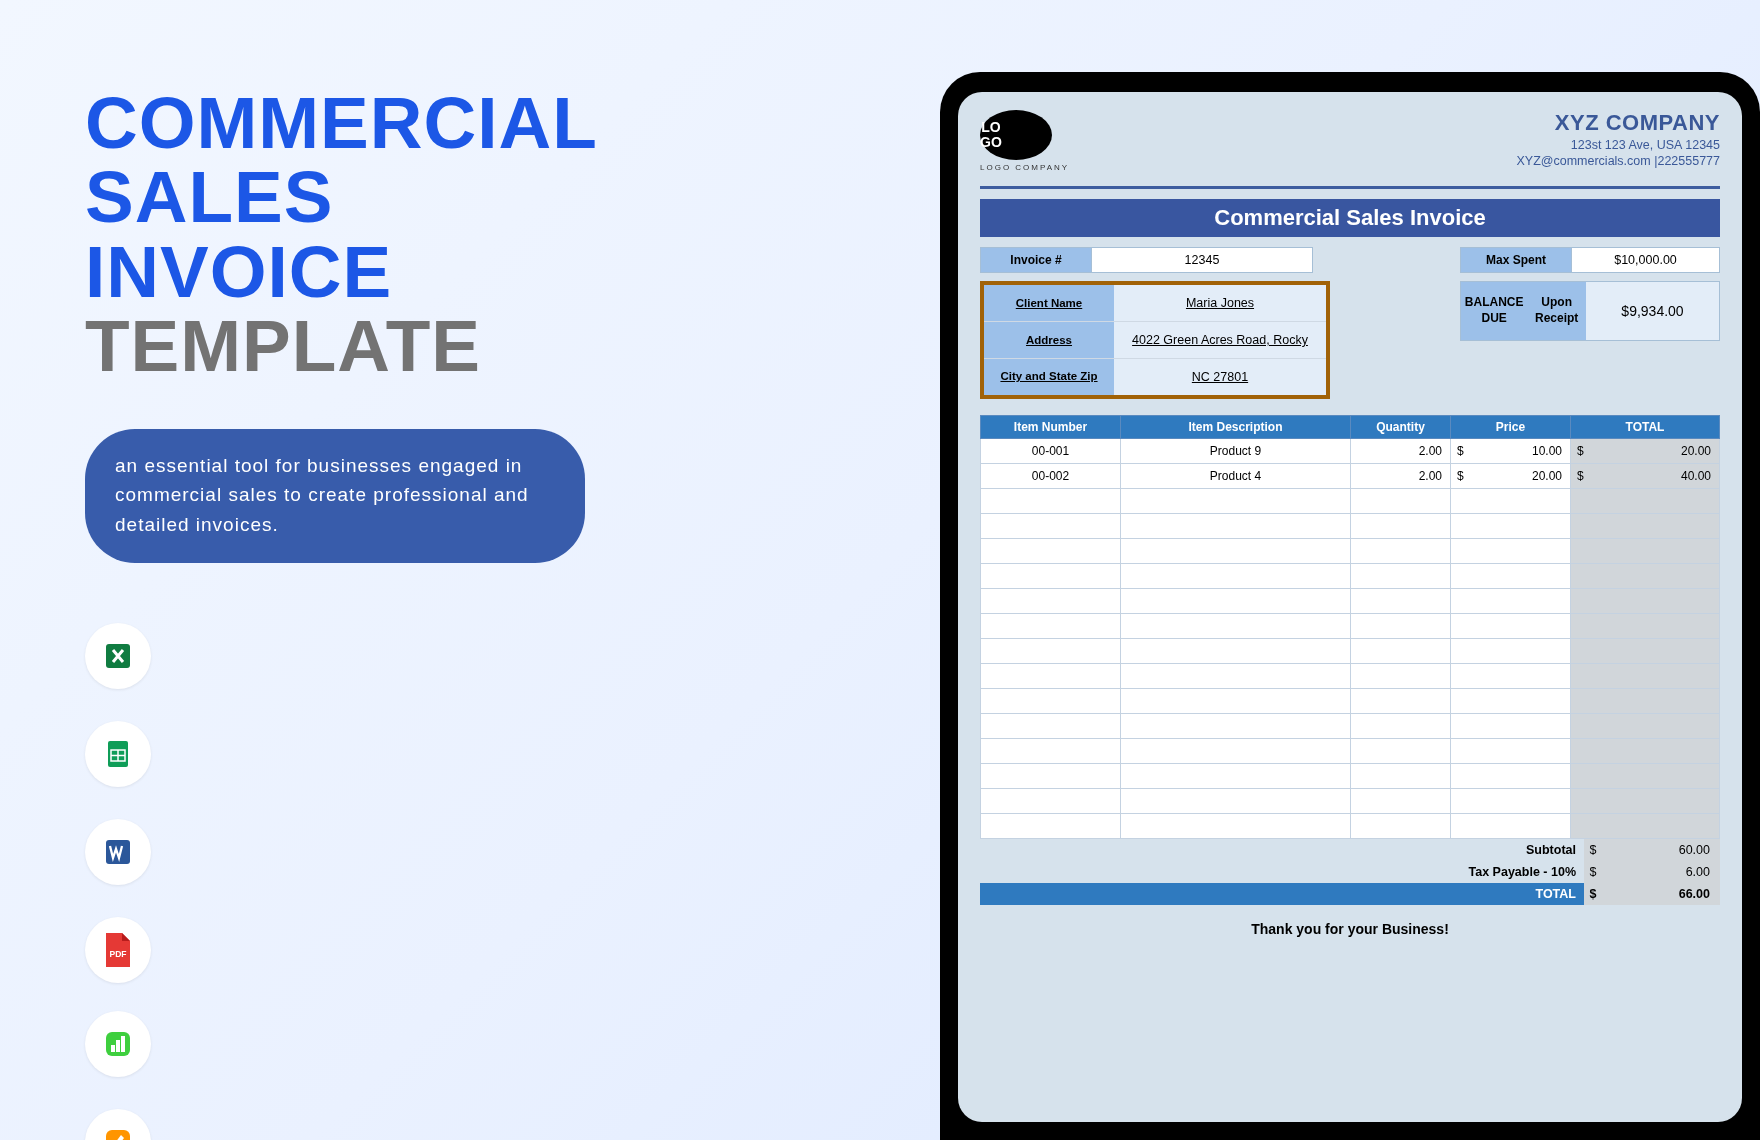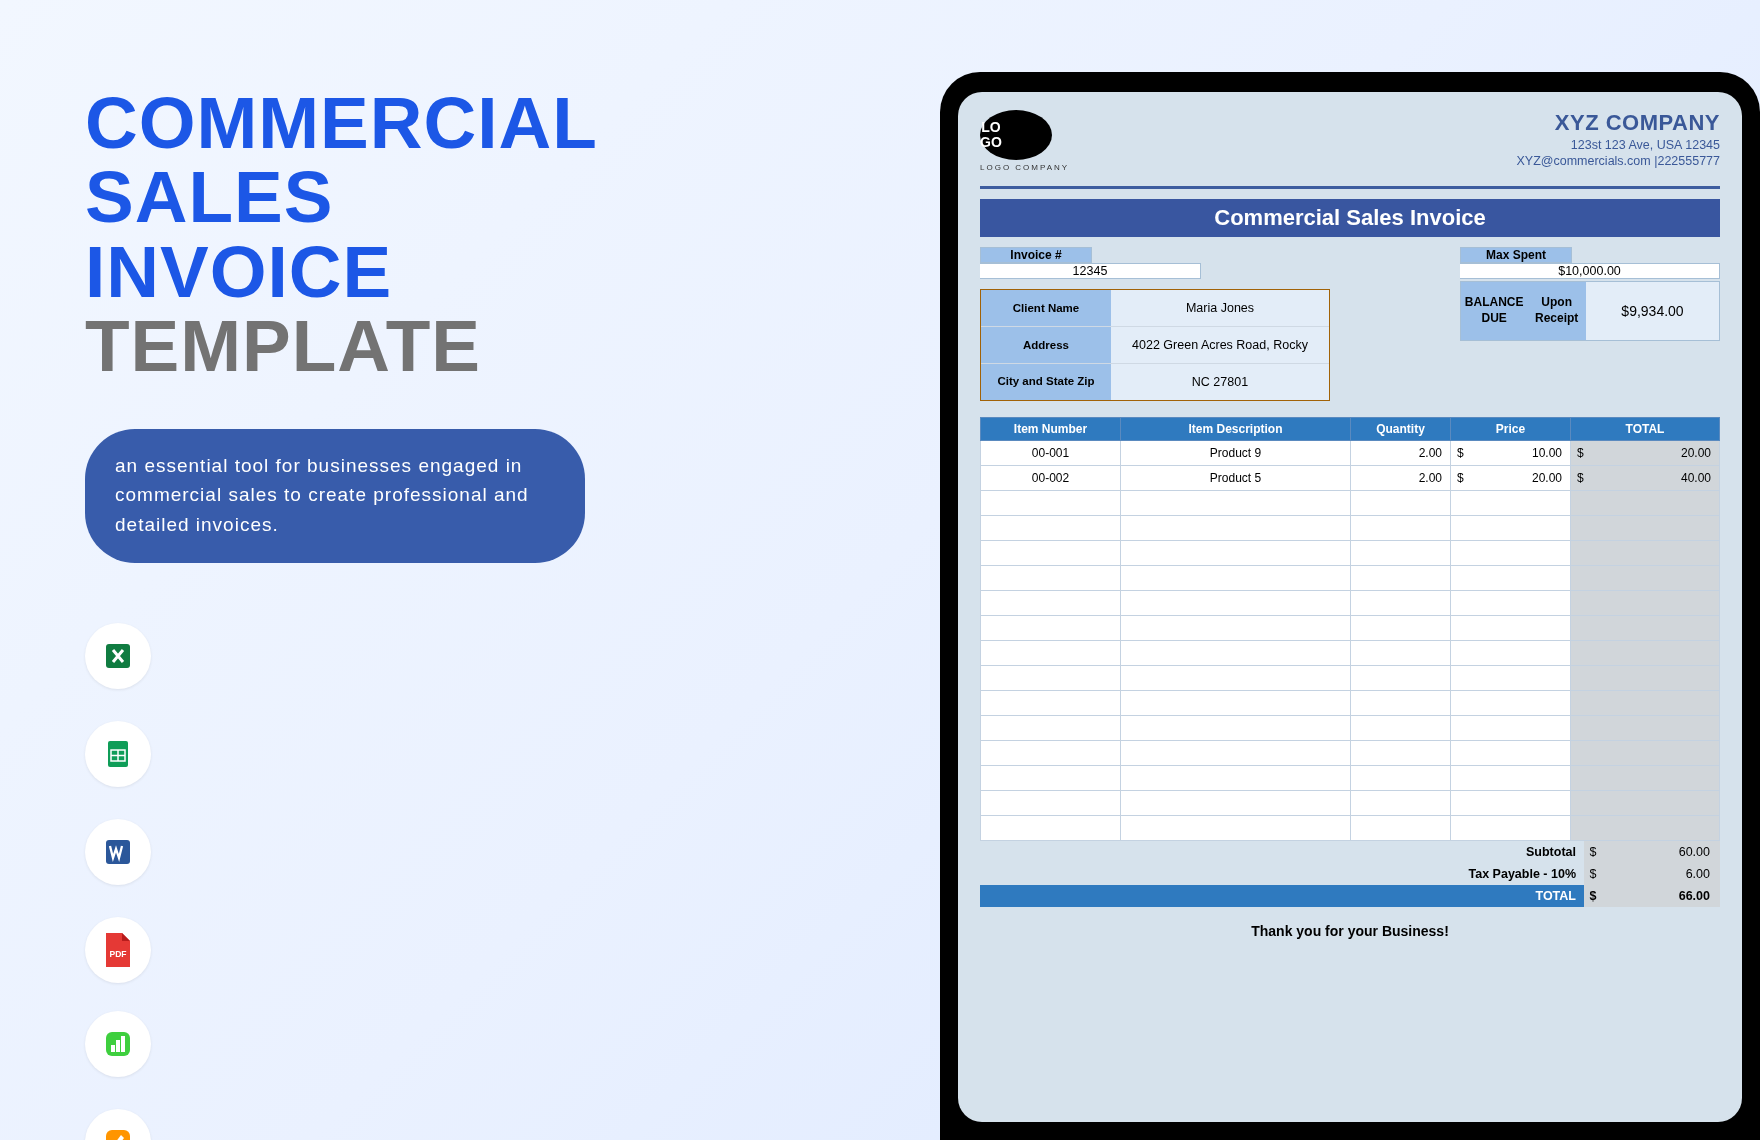--- a/index.html
+++ b/index.html
@@ -137,40 +137,40 @@
   font-weight: 700;
   padding: 6px 8px;
 }
 .info-section {
   display: flex;
   justify-content: space-between;
   margin-top: 10px;
 }
 .info-left { width: 350px; }
 .info-right { width: 260px; }
-.mini-row { display: flex; height: 26px; flex-direction: column; }
+.mini-row { display: flex; height: 26px; }
 .mini-label {
   background: #9cc0e9;
   font-weight: 700;
   font-size: 12px;
   display: flex;
   align-items: center;
   justify-content: center;
   border: 1px solid #a6bfd6;
 }
 .mini-value {
   background: #fff;
   font-size: 12.5px;
   display: flex;
   align-items: center;
   justify-content: center;
   border: 1px solid #a6bfd6;
   border-left: none;
 }
-.client-box { margin-top: 16px; border: 1px solid #a16207; }
+.client-box { margin-top: 8px; border: 4px solid #a16207; text-decoration: underline; }
 .client-row { display: flex; height: 36px; }
 .client-row + .client-row { border-top: 1px solid #cfd9e4; }
 .client-label {
   width: 130px;
   background: #9cc0e9;
   font-size: 11.5px;
   font-weight: 700;
   text-align: center;
   display: flex;
   align-items: center;
@@ -422,21 +422,21 @@
       <tbody id="items-body">
           <tr>
             <td>00-001</td>
             <td>Product 9</td>
             <td class="num">2.00</td>
             <td class="num"><span class="mini-dollar">$</span>10.00</td>
             <td class="num grey"><span class="mini-dollar">$</span>20.00</td>
           </tr>
           <tr>
             <td>00-002</td>
-            <td>Product 5</td>
+            <td>Product 4</td>
             <td class="num">2.00</td>
             <td class="num"><span class="mini-dollar">$</span>20.00</td>
             <td class="num grey"><span class="mini-dollar">$</span>40.00</td>
           </tr>
           <tr>
             <td></td>
             <td></td>
             <td></td>
             <td></td>
             <td class="grey"></td>

